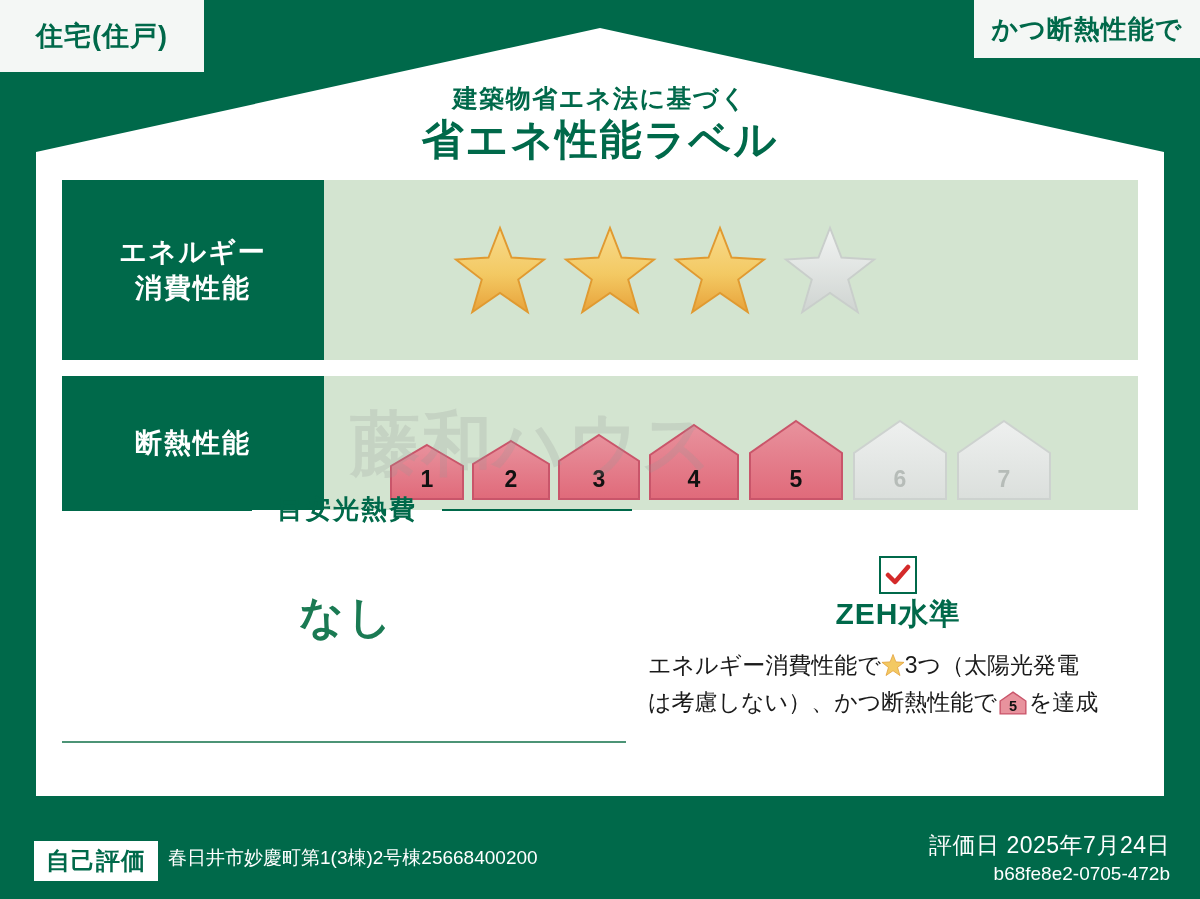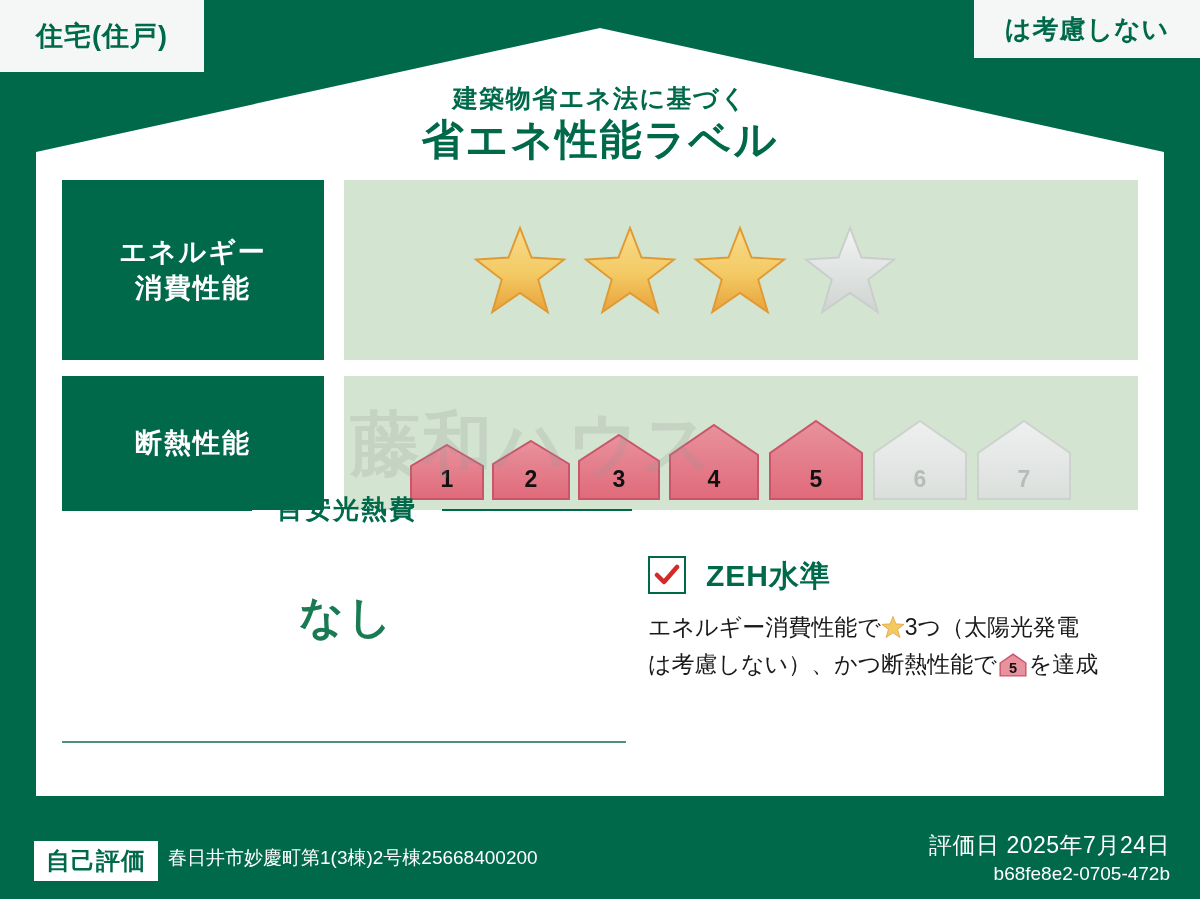--- a/index.html
+++ b/index.html
@@ -70,21 +70,20 @@
     pointer-events:none;
     z-index:6;
   }
   
   .perf-row{
     position:absolute;
     display:flex;
     height:180px;
     left:62px;width:1076px;
     z-index:3;
-    gap:20px;
   }
   .perf-row.row-energy{top:180px;height:180px;}
   .perf-row.row-insul{top:376px;height:134px;}
   .perf-key{
     width:262px;
     background:#00694a;
     color:#ffffff;
     display:flex;flex-direction:column;
     align-items:center;justify-content:center;
     font-size:27px;font-weight:bold;
@@ -148,21 +147,21 @@
     left:62px;top:741px;width:564px;height:2px;
     background:#4c9476;
     z-index:4;
   }
   
   .zeh-block{
     position:absolute;
     left:648px;top:556px;width:500px;
     z-index:4;
   }
-  .zeh-head{display:flex;gap:20px;}
+  .zeh-head{display:flex;align-items:center;gap:0;flex-direction:column;}
   .zeh-check{
     width:34px;height:34px;
     border:2px solid #00694a;
     background:#ffffff;
     display:flex;align-items:center;justify-content:center;
     flex:0 0 auto;
   }
   .zeh-title{
     color:#00694a;
     font-size:30px;font-weight:bold;
@@ -216,21 +215,21 @@
   .eval-id{font-size:19px;margin-top:2px;}
 </style>
 </head>
 <body>
 
 <div class="label-root">
 
   <div class="house-card"></div>
 
   <div class="tag tag-left">住宅(住戸)</div>
-  <div class="tag tag-right">は考慮しない</div>
+  <div class="tag tag-right">かつ断熱性能で</div>
 
   <div class="title-sub">建築物省エネ法に基づく</div>
   <div class="title-main">省エネ性能ラベル</div>
 
   <div class="watermark">藤和ハウス</div>
 
   <div class="perf-row row-energy">
     <div class="perf-key">
       <span>エネルギー</span>
       <span>消費性能</span>

